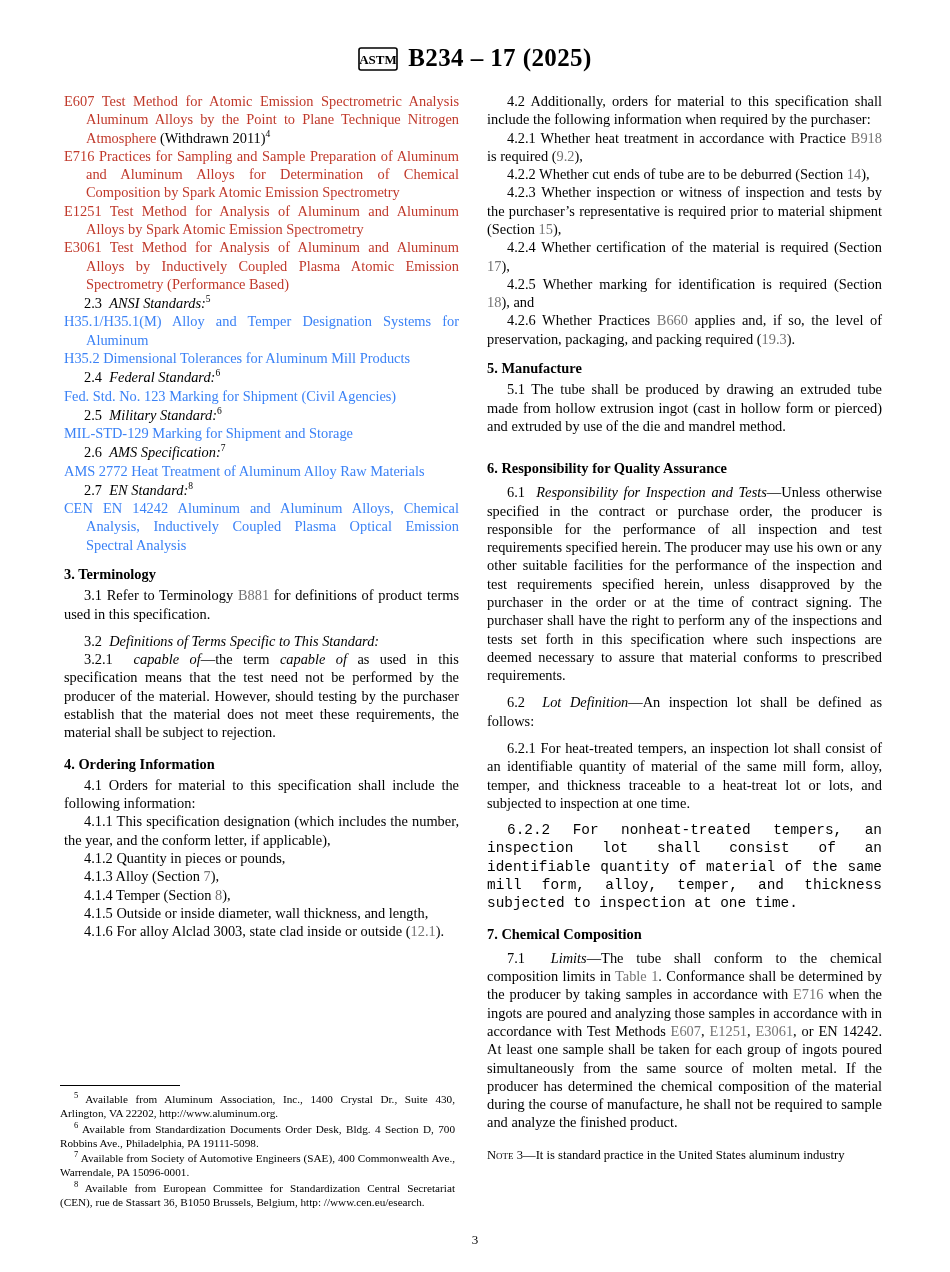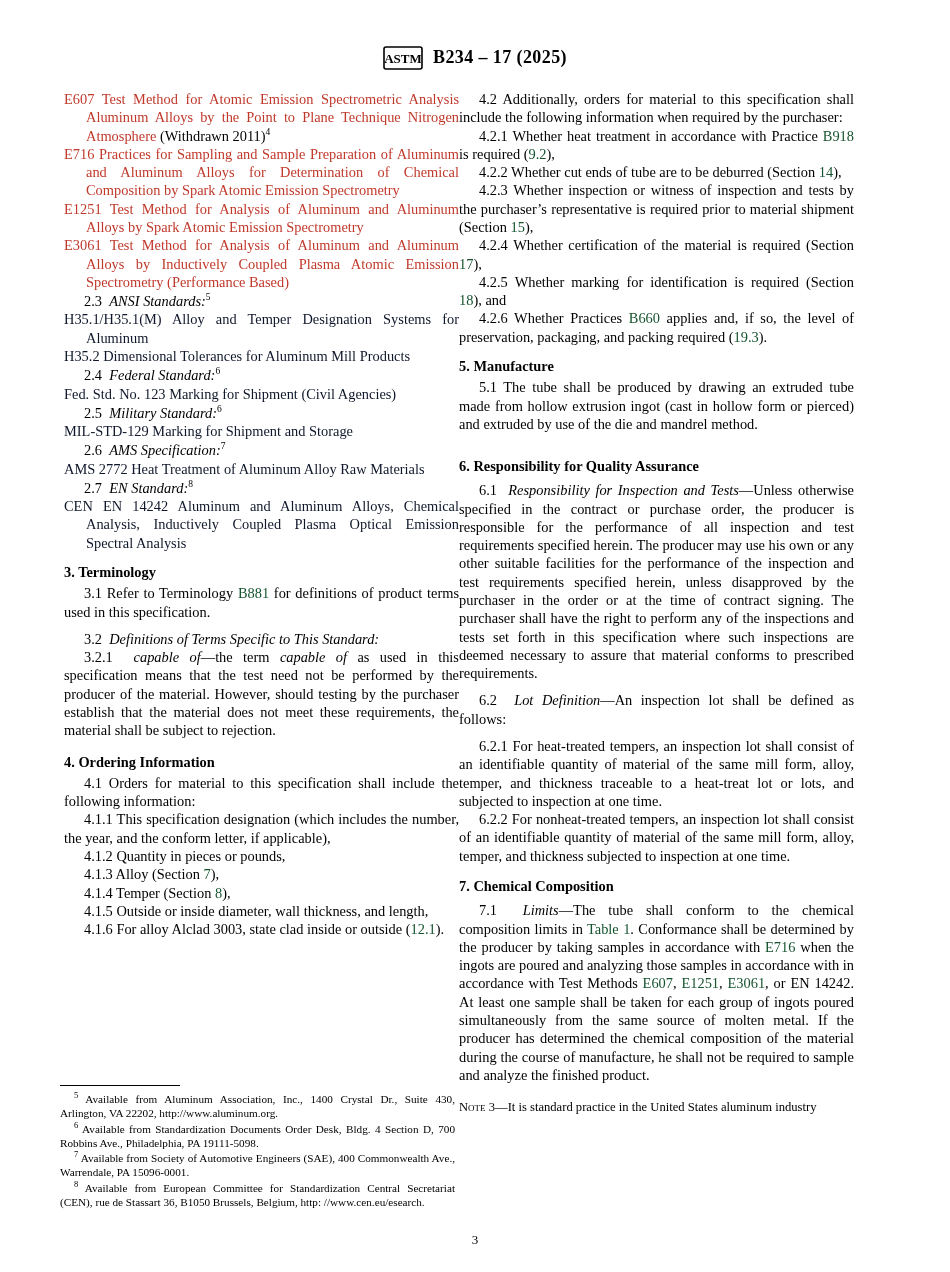--- a/index.html
+++ b/index.html
@@ -29,61 +29,62 @@
     margin-bottom: 20px;
   }
   .astm-logo {
     display: inline-block;
     width: 40px;
     height: 26px;
     position: relative;
     top: 1px;
   }
   .doc-title {
-    font-size: 18px;
+    font-size: 25px;
     font-weight: bold;
     letter-spacing: 0.4px;
     font-family: "Liberation Serif", serif;
   }
   .columns {
     display: flex;
+    gap: 28px;
     align-items: flex-start;
   }
   .col {
     width: 395px;
     font-size: 14.4px;
     line-height: 1.27;
     text-align: justify;
   }
   .col.left { position: relative; }
   p {
     margin: 0 0 0.5px 0;
   }
   .ref {
     color: #c0392b;
     text-indent: 0;
     padding-left: 22px;
     text-indent: -22px;
     margin-bottom: 0px;
   }
   .ref.blue-ref {
-    color: #0f172a;
+    color: #3b82f6;
   }
   .blackpart { color: #000000; }
   .sec-head {
     font-weight: bold;
     margin-top: 11px;
     margin-bottom: 3px;
   }
   .subsec {
     text-indent: 20px;
     margin-bottom: 0px;
   }
   .italic { font-style: italic; }
-  .red { color: #14532d; font-family: Liberation Serif, serif; }
+  .red { color: #737373; font-family: Liberation Serif, serif; }
   sup {
     font-size: 9.5px;
     vertical-align: super;
     line-height: 0;
   }
   .std-group {
     margin-top: 1px;
   }
   .footnotes {
     position: absolute;
@@ -193,21 +194,21 @@
       <p class="subsec"><span>4.2.5  Whether marking for identification is required (Section </span><span class="red">18</span><span>), and</span></p>
       <p class="subsec"><span>4.2.6  Whether Practices </span><span class="red">B660</span><span> applies and, if so, the level of preservation, packaging, and packing required (</span><span class="red">19.3</span><span>).</span></p>
 
       <p class="sec-head">5.  Manufacture</p>
       <p class="subsec">5.1  The tube shall be produced by drawing an extruded tube made from hollow extrusion ingot (cast in hollow form or pierced) and extruded by use of the die and mandrel method.</p>
 
       <p class="sec-head" style="margin-top:24px;">6.  Responsibility for Quality Assurance</p>
       <p class="subsec" style="margin-top:6px;"><span>6.1</span>&nbsp; <span class="italic">Responsibility for Inspection and Tests</span><span>—Unless otherwise specified in the contract or purchase order, the producer is responsible for the performance of all inspection and test requirements specified herein. The producer may use his own or any other suitable facilities for the performance of the inspection and test requirements specified herein, unless disapproved by the purchaser in the order or at the time of contract signing. The purchaser shall have the right to perform any of the inspections and tests set forth in this specification where such inspections are deemed necessary to assure that material conforms to prescribed requirements.</span></p>
       <p class="subsec" style="margin-top:9px;"><span>6.2</span>&nbsp; <span class="italic">Lot Definition</span><span>—An inspection lot shall be defined as follows:</span></p>
       <p class="subsec" style="margin-top:9px;">6.2.1  For heat-treated tempers, an inspection lot shall consist of an identifiable quantity of material of the same mill form, alloy, temper, and thickness traceable to a heat-treat lot or lots, and subjected to inspection at one time.</p>
-      <p class="subsec" style="">6.2.2  For nonheat-treated tempers, an inspection lot shall consist of an identifiable quantity of material of the same mill form, alloy, temper, and thickness subjected to inspection at one time.</p>
+      <p class="subsec" style="margin-top:9px;font-family:Liberation Mono, monospace;">6.2.2  For nonheat-treated tempers, an inspection lot shall consist of an identifiable quantity of material of the same mill form, alloy, temper, and thickness subjected to inspection at one time.</p>
 
       <p class="sec-head" style="margin-top:12px;">7.  Chemical Composition</p>
       <p class="subsec" style="margin-top:6px;"><span>7.1</span>&nbsp; <span class="italic">Limits</span><span>—The tube shall conform to the chemical composition limits in </span><span class="red">Table 1</span><span>. Conformance shall be determined by the producer by taking samples in accordance with </span><span class="red">E716</span><span> when the ingots are poured and analyzing those samples in accordance with in accordance with Test Methods </span><span class="red">E607</span><span>, </span><span class="red">E1251</span><span>, </span><span class="red">E3061</span><span>, or EN 14242. At least one sample shall be taken for each group of ingots poured simultaneously from the same source of molten metal. If the producer has determined the chemical composition of the material during the course of manufacture, he shall not be required to sample and analyze the finished product.</span></p>
 
       <p class="note-small"><span class="note-label">Note 3—</span><span>It is standard practice in the United States aluminum industry</span></p>
 
     </div>
   </div>
 
   <div class="footnotes">

